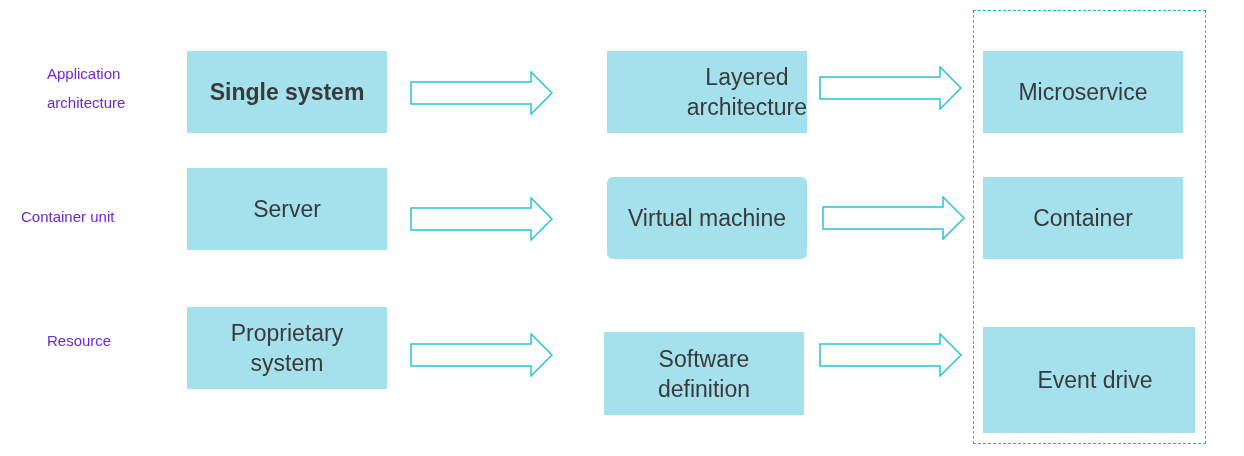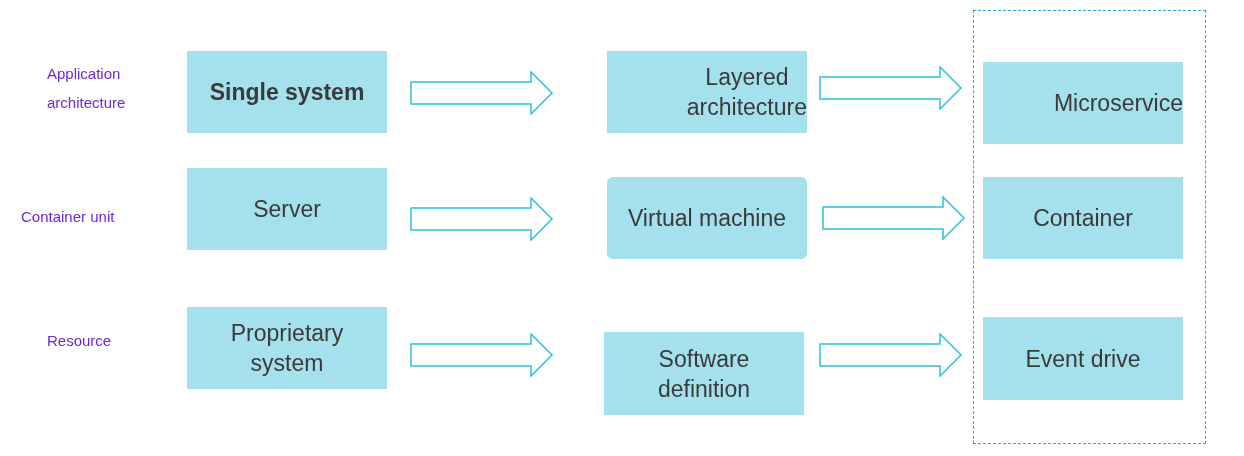--- a/index.html
+++ b/index.html
@@ -57,31 +57,31 @@
 </div>
 <div class="box" style="left:604px; top:317px; width:200px; height:83px;margin-top:15px;">
   <div>
     <span>Software</span>
     <span>definition</span>
   </div>
 </div>
 
 <div class="frame"></div>
 
-<div class="box" style="left:983px; top:62px; width:200px; height:82px;justify-content:flex-end;">
+<div class="box" style="left:983px; top:51px; width:200px; height:82px;">
   <div>
       <span>Microservice</span>
     </div>
 </div>
 <div class="box" style="left:983px; top:177px; width:200px; height:82px;">
   <div>
       <span>Container</span>
     </div>
 </div>
-<div class="box" style="left:983px; top:317px; width:200px; height:83px;">
+<div class="box" style="left:983px; top:327px; width:200px; height:106px;padding-left:12px;">
   <div>
       <span>Event drive</span>
     </div>
 </div>
 
 <svg class="arrow" style="left:409px; top:71px;" width="146" height="44">
   <polygon points="2,11 122,11 122,1 143,22 122,43 122,33 2,33" fill="#ffffff" stroke="#29c2d6" stroke-width="1.5"></polygon>
 </svg>
 <svg class="arrow" style="left:818px; top:66px;" width="146" height="44">
   <polygon points="2,11 122,11 122,1 143,22 122,43 122,33 2,33" fill="#ffffff" stroke="#29c2d6" stroke-width="1.5"></polygon>

